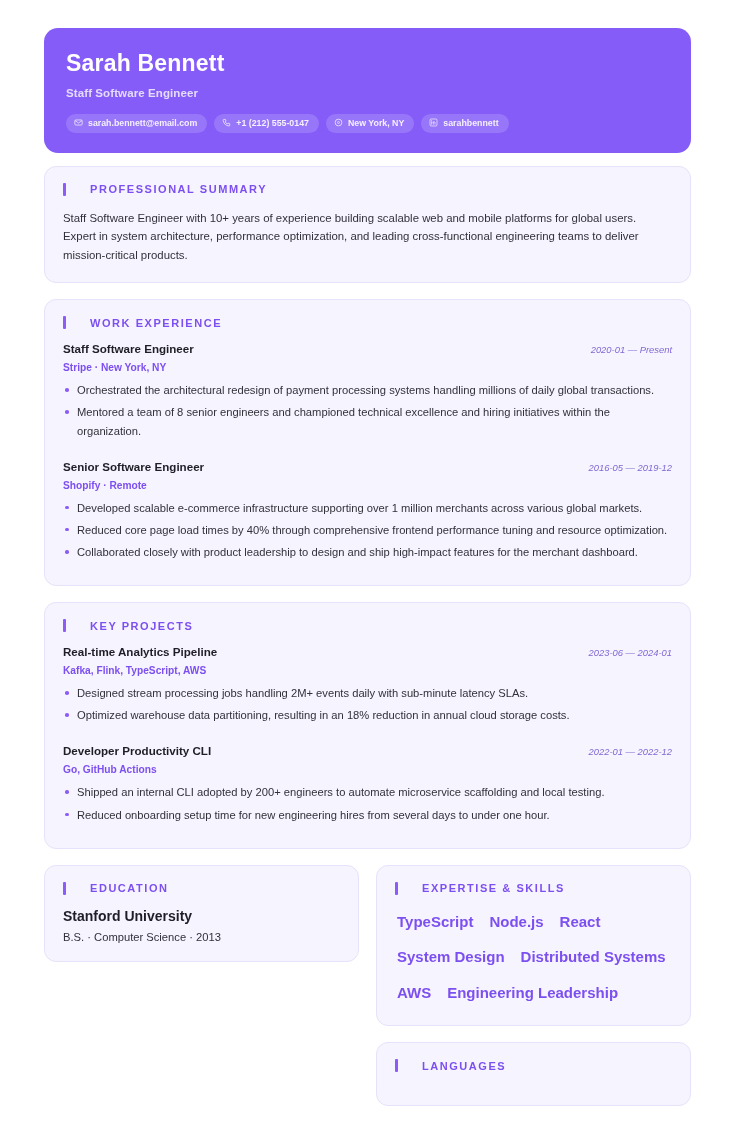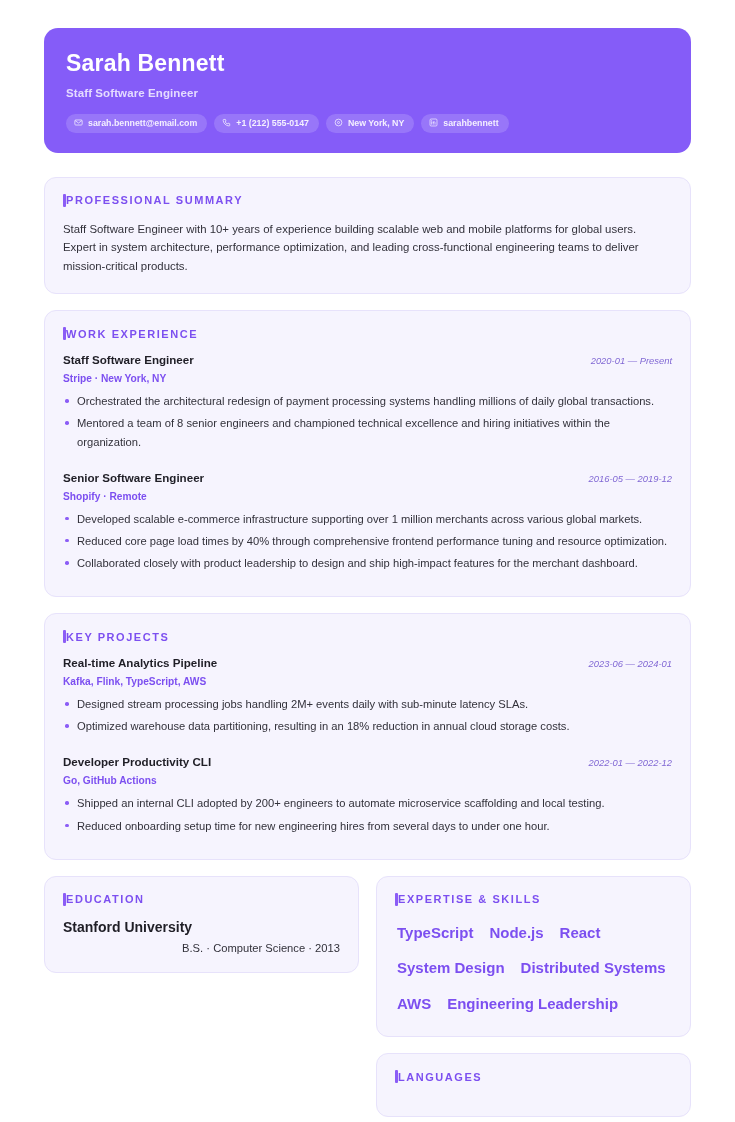--- a/index.html
+++ b/index.html
@@ -17,21 +17,21 @@
     min-height: 1122px;
     background: #ffffff;
     padding: 28px 44px 0 44px;
   }
 
   
   .header {
     background: #855cf8;
     border-radius: 14px;
     padding: 22px 22px 20px 22px;
-    margin-bottom: 24px;
+    margin-bottom: 13px;
   }
   .header-name {
     color: #ffffff;
     font-size: 23px;
     font-weight: bold;
     letter-spacing: 0.2px;
     line-height: 1.2;
   }
   .header-title {
     color: #e4dbff;
@@ -66,21 +66,21 @@
     background: #f6f4fe;
     border: 1px solid #e7e2fb;
     border-radius: 12px;
     padding: 16px 18px 18px 18px;
     margin-bottom: 16px;
   }
 
   .section-head {
     display: flex;
     align-items: center;
-    gap: 0;
+    gap: 24px;
     margin-bottom: 13px;
   }
   .accent-bar {
     width: 3px;
     height: 13px;
     background: #8b5cf6;
     border-radius: 1px;
     flex: 0 0 auto;
   }
   .section-title {
@@ -158,21 +158,20 @@
 
   .edu-school {
     color: #1f1e26;
     font-size: 14px;
     font-weight: bold;
   }
   .edu-detail {
     color: #32313a;
     font-size: 11.2px;
     margin-top: 7px;
-    text-align: right;
   }
 
   .skills {
     display: flex;
     flex-wrap: wrap;
     gap: 7px 16px;
     padding-left: 2px;
   }
   .skill {
     color: #7c4ff0;

